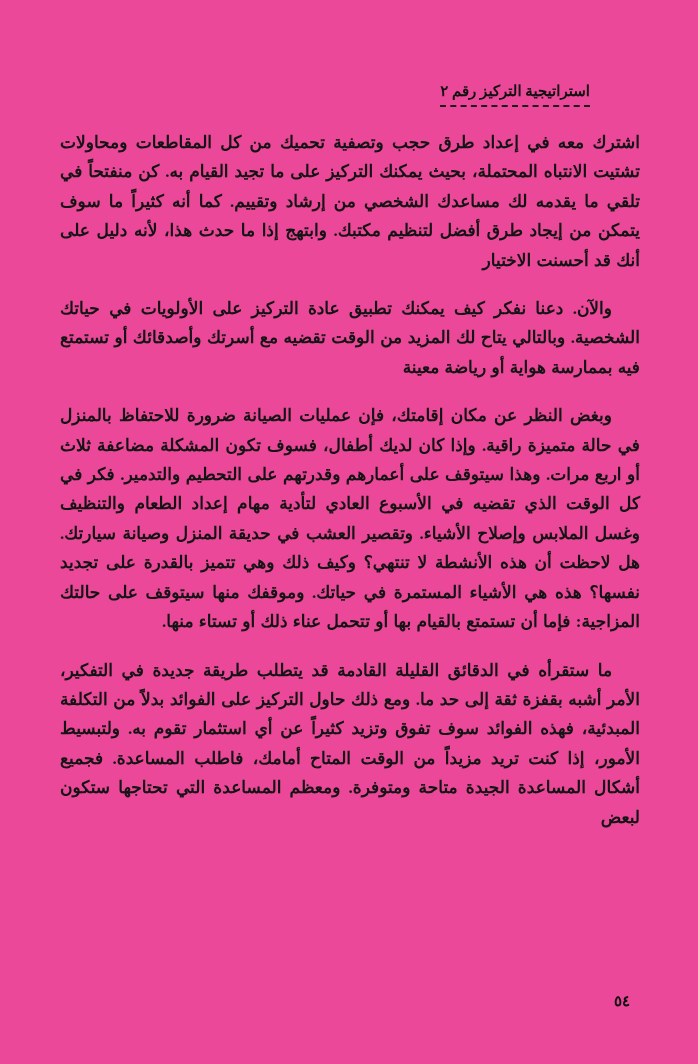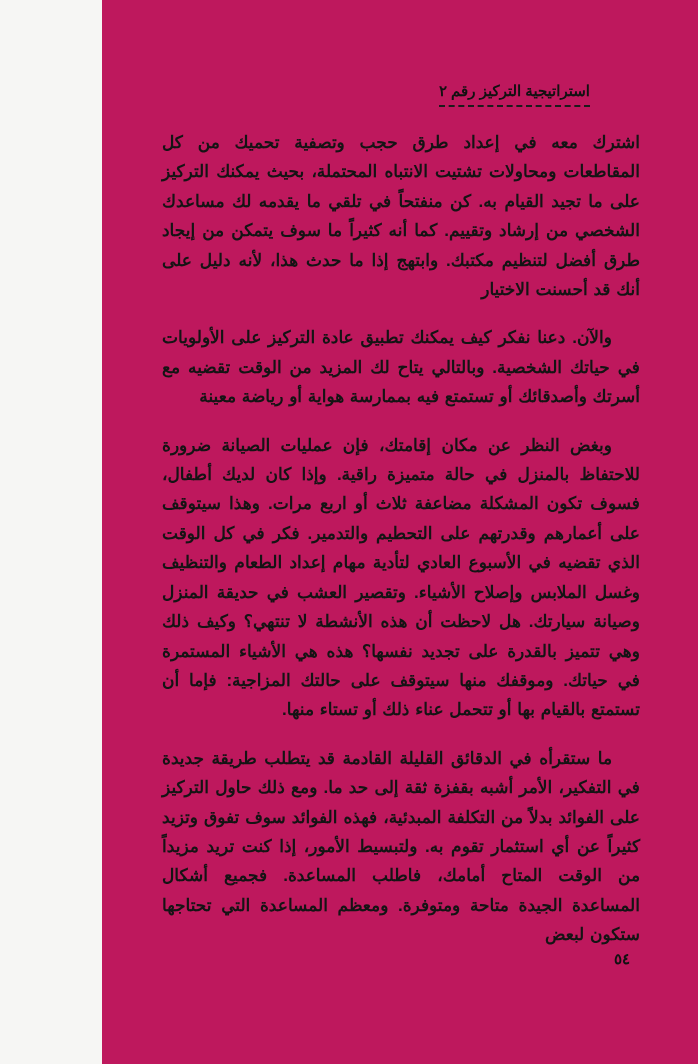--- a/index.html
+++ b/index.html
@@ -5,25 +5,25 @@
   html, body {
     margin: 0;
     padding: 0;
     width: 698px;
     height: 1064px;
     overflow: hidden;
     background: #f6f6f4;
   }
   .page {
     position: relative;
-    width: 596px;
+    width: 698px;
     height: 1064px;
-    background: #be185d;
+    background: #ec4899;
     direction: rtl;
-    font-family: Liberation Sans, sans-serif;
+    font-family: Liberation Serif, serif;
     color: #141414;
     box-sizing: border-box;
   }
   .running-head {
     position: absolute;
     top: 82px;
     right: 108px;
   }
   .head-title {
     display: inline-block;
@@ -47,21 +47,21 @@
     word-spacing: 1px;
   }
   .para {
     margin: 0 0 19px 0;
   }
   .para.indent {
     text-indent: 28px;
   }
   .folio {
     position: absolute;
-    top: 950px;
+    top: 992px;
     right: 68px;
     font-size: 15px;
     font-weight: 700;
     color: #111;
   }
 </style>
 </head>
 <body>
 
 <div class="page">

